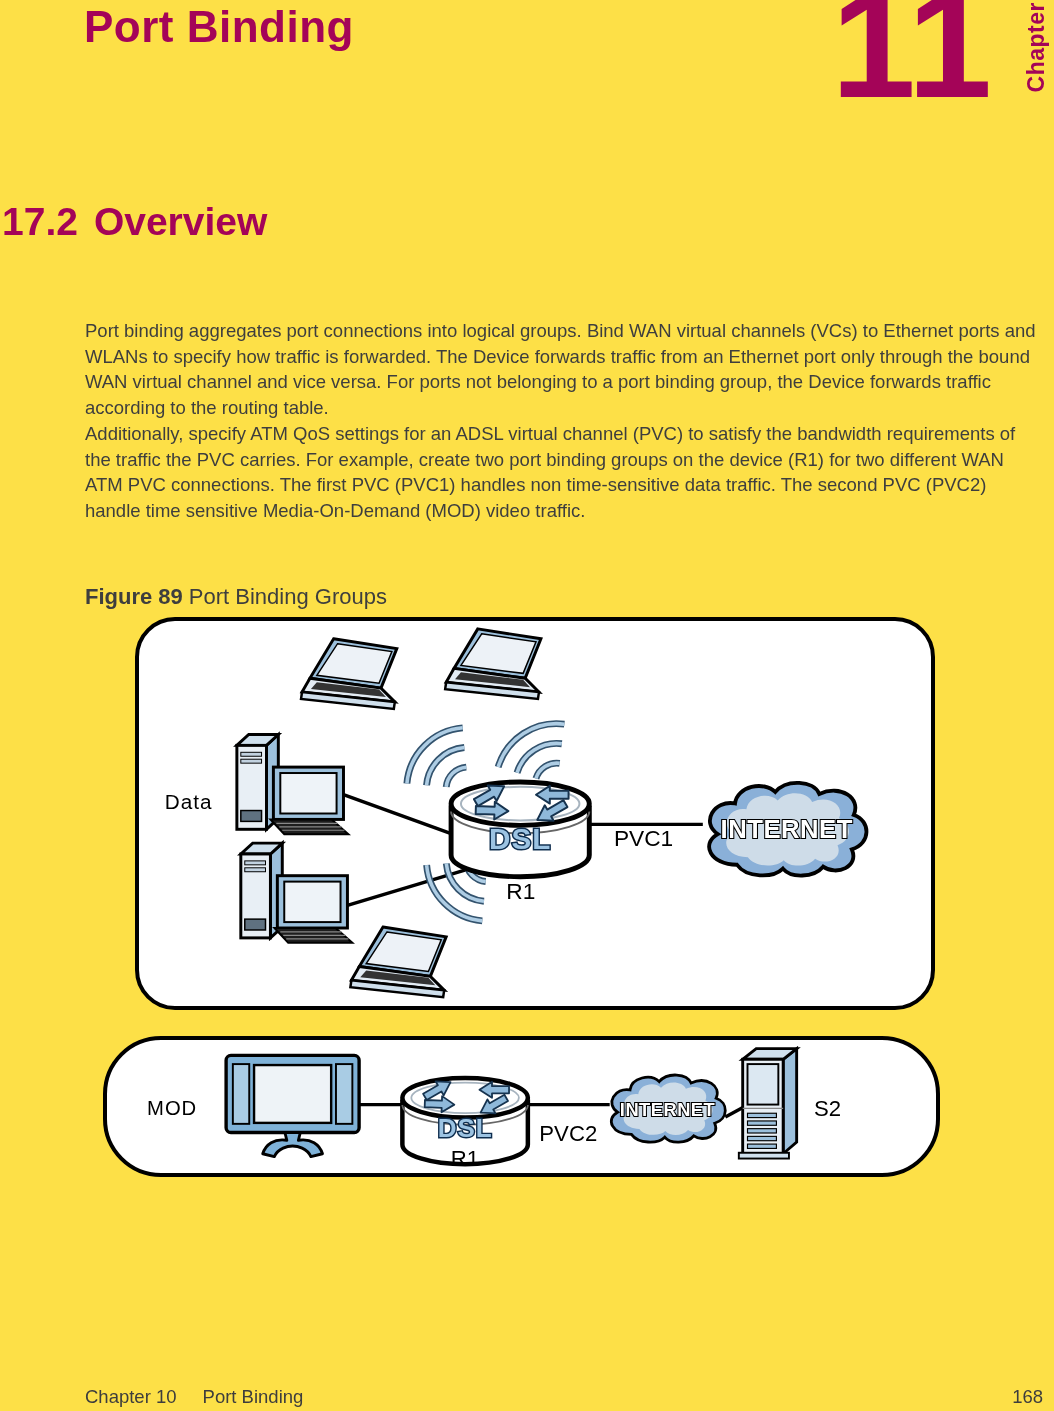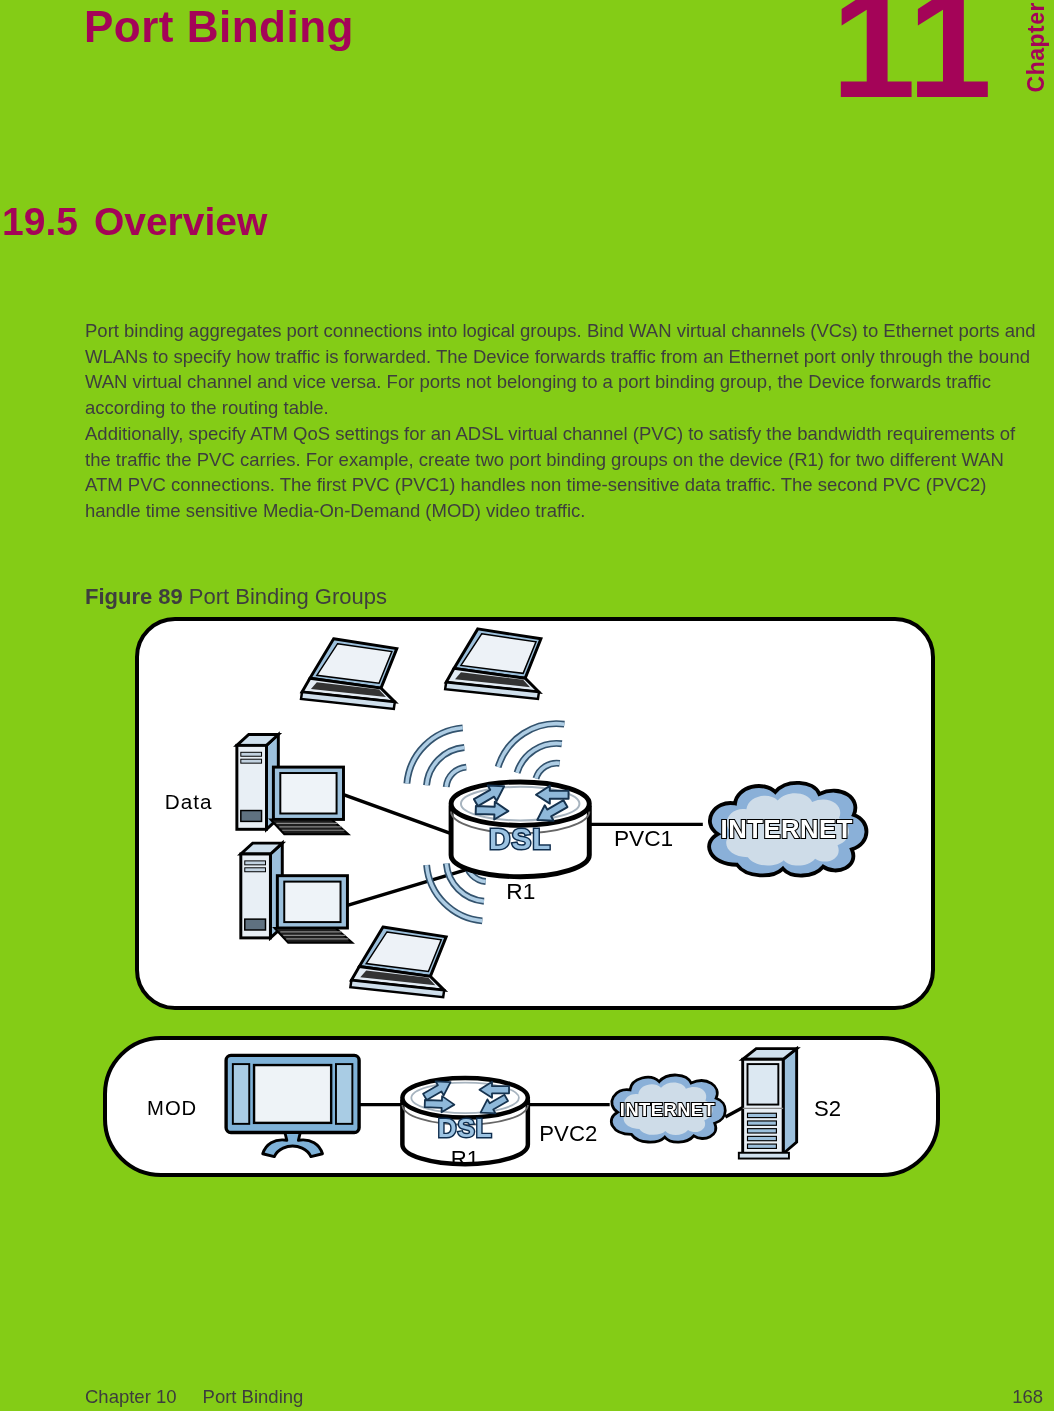--- a/index.html
+++ b/index.html
@@ -1,18 +1,18 @@
 <!DOCTYPE html>
 <html><head>
 <meta charset="utf-8">
 <style>
   * { margin:0; padding:0; box-sizing:border-box; }
   html,body { background:#ffffff; }
   .page {
-    position:relative; width:1054px; height:1411px; background:#84cc16;
+    position:relative; width:1054px; height:1411px; background:#fde047;
     font-family:"Liberation Sans","DejaVu Sans",sans-serif; overflow:hidden;
   }
   .chapter-title {
     position:absolute; left:84px; top:2px;
     font-size:44px; font-weight:bold; color:#a40458; letter-spacing:0.5px;
   }
   .chapter-num {
     position:absolute; right:62px; top:-32px;
     font-size:152px; font-weight:bold; color:#a40458; line-height:1;
   }
@@ -94,21 +94,21 @@
 </head>
 <body>
 
 <div class="page">
 
   <div class="chapter-title">Port Binding</div>
   <div class="chapter-num">11</div>
   <div class="chapter-word">Chapter</div>
 
   <div class="section-heading">
-    <span class="sec-num">19.5</span><span>Overview</span>
+    <span class="sec-num">17.2</span><span>Overview</span>
   </div>
 
   <p class="para para1">Port binding aggregates port connections into logical groups. Bind WAN virtual channels (VCs) to Ethernet ports and WLANs to specify how traffic is forwarded. The Device forwards traffic from an Ethernet port only through the bound WAN virtual channel and vice versa. For ports not belonging to a port binding group, the Device forwards traffic according to the routing table.</p>
   <p class="para para2">Additionally, specify ATM QoS settings for an ADSL virtual channel (PVC) to satisfy the bandwidth requirements of the traffic the PVC carries. For example, create two port binding groups on the device (R1) for two different WAN ATM PVC connections. The first PVC (PVC1) handles non time-sensitive data traffic. The second PVC (PVC2) handle time sensitive Media-On-Demand (MOD) video traffic.</p>
 
   <div class="figure-caption">
     <span class="fig-label">Figure 89</span><span>Port Binding Groups</span>
   </div>
 
   <svg width="0" height="0" style="position:absolute" aria-hidden="true">

